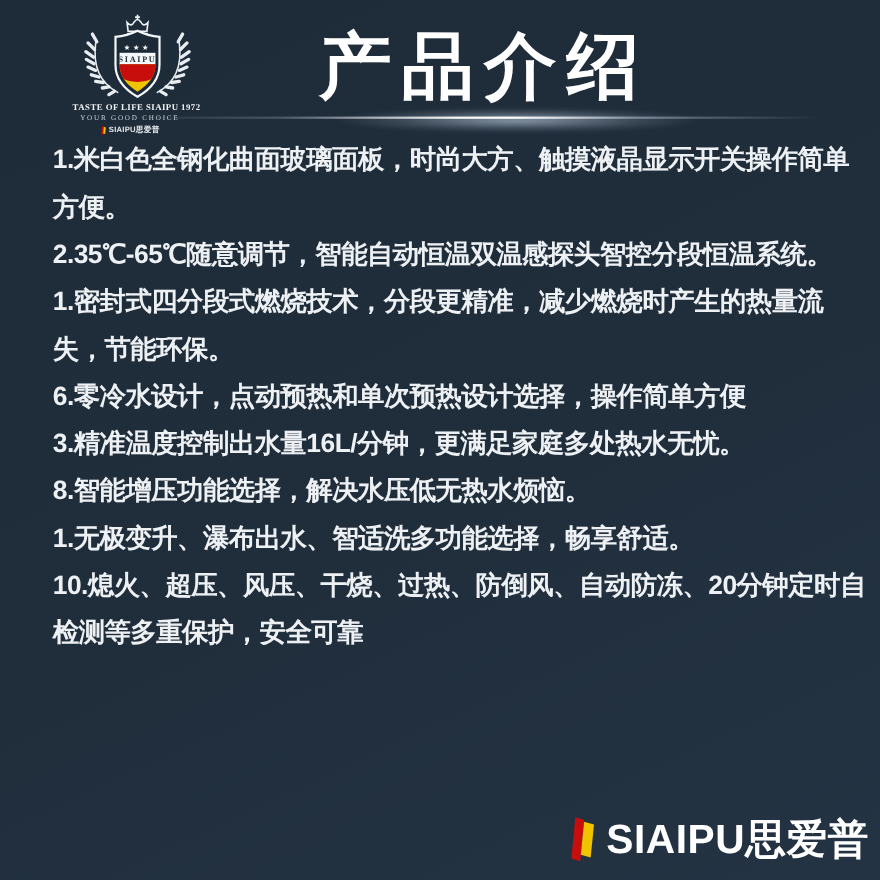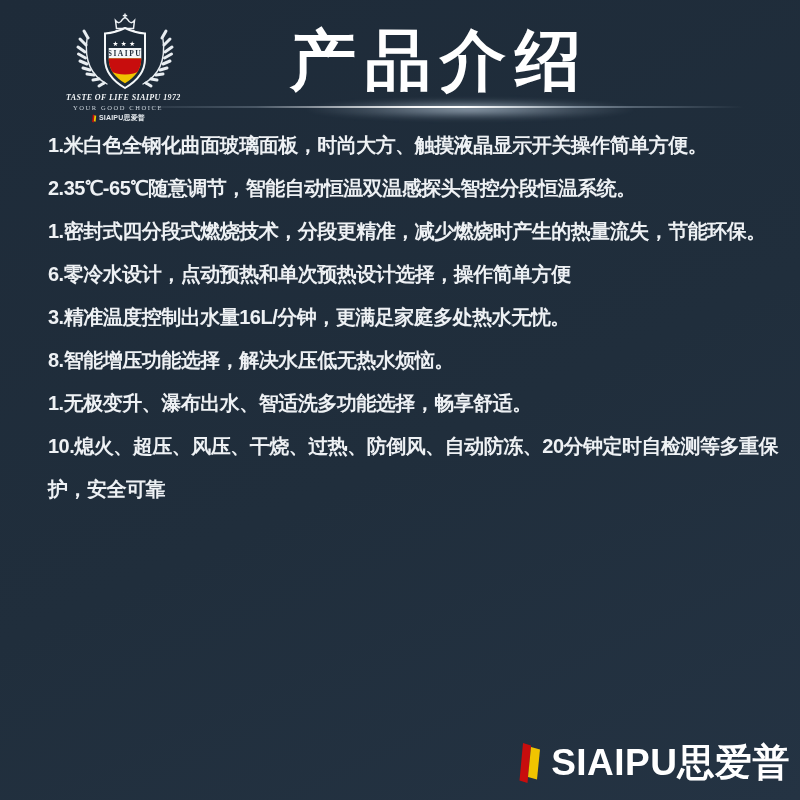--- a/index.html
+++ b/index.html
@@ -4,21 +4,21 @@
 <style>
   html,body { margin:0; padding:0; }
   body {
     width:800px; height:800px; overflow:hidden; position:relative;
     background:linear-gradient(155deg,#1e2b39 0%,#202e3c 55%,#243343 100%);
     font-family:"Liberation Sans",sans-serif;
   }
   
   .crest-wrap { position:absolute; left:45px; top:12px; width:160px; height:110px; }
   .crest-svg { position:absolute; left:0; top:0; }
-  .tagline-row { position:absolute; top:81px; left:3px; width:140px; display:flex; align-items:center; gap:18px; color:#f2f5f7;font-style:italic; }
+  .tagline-row { position:absolute; top:81px; left:3px; width:140px; display:flex; align-items:center; gap:18px; color:#f2f5f7; }
   .tagline-row .tl-line { flex:1; height:1px; background:rgba(244,247,250,.85); }
   .tagline-text { font-family:"Liberation Serif",serif; font-size:8px; font-weight:bold; letter-spacing:.4px; white-space:nowrap; }
   .subtagline { position:absolute; top:92px; left:3px; width:140px; text-align:center;
     font-family:"Liberation Serif",serif; font-size:6.5px; letter-spacing:1.6px; color:#ccd5dc; }
   .mini-brand { position:absolute; top:101px; left:3px; width:140px; display:flex; justify-content:center; align-items:center; gap:2px; }
   .mini-brand .mini-name { font-size:7px; font-weight:bold; color:#e3e8ec; letter-spacing:.2px; white-space:nowrap; }
 
   .page-title { position:absolute; top:16px; left:440px; transform:translateX(-50%);
     font-size:66px; font-weight:bold; color:#ffffff; letter-spacing:9px; white-space:nowrap; }
 
@@ -26,21 +26,21 @@
     background:linear-gradient(90deg, rgba(255,255,255,0) 0%, rgba(255,255,255,0) 14%,
       rgba(200,215,230,.25) 32%, rgba(255,255,255,.95) 52%, #ffffff 58%,
       rgba(210,225,240,.45) 72%, rgba(255,255,255,0) 93%); }
   .divider-glow { position:absolute; top:95px; left:230px; width:480px; height:32px;
     background:radial-gradient(ellipse 50% 50% at 50% 45%, rgba(214,230,245,.6) 0%,
       rgba(214,230,245,.16) 45%, rgba(214,230,245,0) 70%);
     filter:blur(2px); pointer-events:none; }
 
   
   .features { position:absolute; top:124px; left:48px; width:742px;
-    color:#eef1f4; font-size:20px; line-height:43px; font-weight:bold; letter-spacing:-0.5px; }
+    color:#eef1f4; font-size:24px; line-height:43px; font-weight:bold; letter-spacing:-0.5px; }
   .features p { margin:0; }
 
   
   .footer-brand { position:absolute; right:10px; bottom:12px; display:flex; align-items:center; gap:7px; }
   .footer-brand .brand-name { color:#ffffff; font-size:37px; font-weight:bold; letter-spacing:.5px; white-space:nowrap; }
 </style>
 </head>
 <body>
 
 <div class="crest-wrap">

